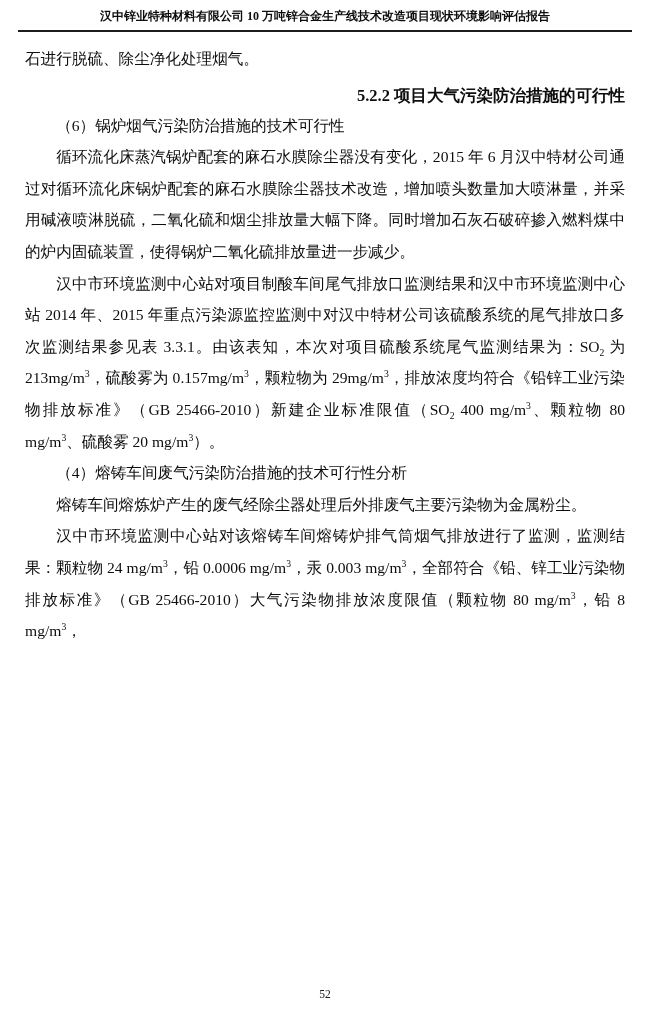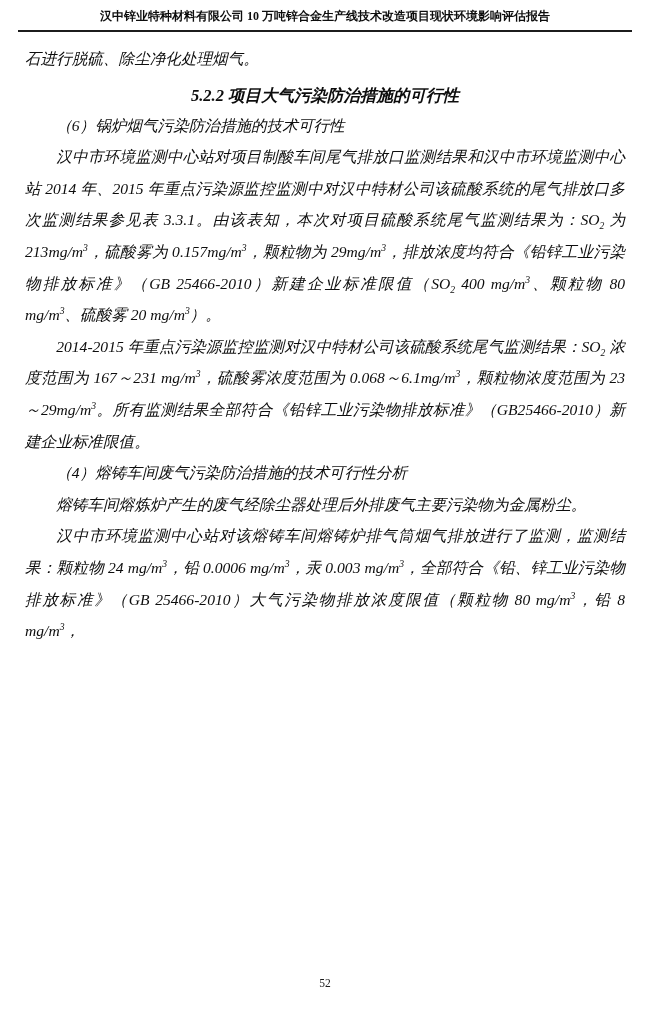--- a/index.html
+++ b/index.html
@@ -23,58 +23,57 @@
     padding-bottom:5px;
     border-bottom:2px solid #1c1c1c;
     white-space:nowrap;
   }
   .content {
     margin-top:11px;
     font-size:15.6px;
     line-height:31.6px;
     text-align:justify;
     text-justify:inter-character;
-    font-style:italic;
   }
   .content p.para { margin:0; padding:0; }
   .content p.indent { text-indent:2em; }
   .content h2.heading {
     font-size:16.5px;
     font-weight:bold;
     line-height:28px;
     margin:7px 0 0 0;
-    text-align:center;
+    text-align:right;
     text-indent:0;
   }
   .content sup, .content sub {
     font-size:0.62em;
     line-height:0;
   }
   .footer {
     position:absolute;
-    left:0; bottom:22px;
+    left:0; bottom:11px;
     width:100%;
     text-align:center;
     font-size:11.5px;
     color:#1a1a1a;
   }
 </style>
 </head>
 <body>
 
 <div class="page">
   <div class="running-header">
     <span>汉中锌业特种材料有限公司 10 万吨锌合金生产线技术改造项目现状环境影响评估报告</span>
   </div>
   <div class="content" id="content">
       <p class="para">石进行脱硫、除尘净化处理烟气。</p>
       <h2 class="heading">5.2.2 项目大气污染防治措施的可行性</h2>
       <p class="para indent">（6）锅炉烟气污染防治措施的技术可行性</p>
+      <p class="para indent">循环流化床蒸汽锅炉配套的麻石水膜除尘器没有变化，2015 年 6 月汉中特材公司通过对循环流化床锅炉配套的麻石水膜除尘器技术改造，增加喷头数量加大喷淋量，并采用碱液喷淋脱硫，二氧化硫和烟尘排放量大幅下降。同时增加石灰石破碎掺入燃料煤中的炉内固硫装置，使得锅炉二氧化硫排放量进一步减少。</p>
       <p class="para indent">汉中市环境监测中心站对项目制酸车间尾气排放口监测结果和汉中市环境监测中心站 2014 年、2015 年重点污染源监控监测中对汉中特材公司该硫酸系统的尾气排放口多次监测结果参见表 3.3.1。由该表知，本次对项目硫酸系统尾气监测结果为：SO<sub>2</sub> 为 213mg/m<sup>3</sup>，硫酸雾为 0.157mg/m<sup>3</sup>，颗粒物为 29mg/m<sup>3</sup>，排放浓度均符合《铅锌工业污染物排放标准》（GB 25466-2010）新建企业标准限值（SO<sub>2</sub> 400 mg/m<sup>3</sup>、颗粒物 80 mg/m<sup>3</sup>、硫酸雾 20 mg/m<sup>3</sup>）。</p>
-      <p class="para indent">2014-2015 年重点污染源监控监测对汉中特材公司该硫酸系统尾气监测结果：SO<sub>2</sub> 浓度范围为 167～231 mg/m<sup>3</sup>，硫酸雾浓度范围为 0.068～6.1mg/m<sup>3</sup>，颗粒物浓度范围为 23～29mg/m<sup>3</sup>。所有监测结果全部符合《铅锌工业污染物排放标准》（GB25466-2010）新建企业标准限值。</p>
       <p class="para indent">（4）熔铸车间废气污染防治措施的技术可行性分析</p>
       <p class="para indent">熔铸车间熔炼炉产生的废气经除尘器处理后外排废气主要污染物为金属粉尘。</p>
       <p class="para indent">汉中市环境监测中心站对该熔铸车间熔铸炉排气筒烟气排放进行了监测，监测结果：颗粒物 24 mg/m<sup>3</sup>，铅 0.0006 mg/m<sup>3</sup>，汞 0.003 mg/m<sup>3</sup>，全部符合《铅、锌工业污染物排放标准》（GB 25466-2010）大气污染物排放浓度限值（颗粒物 80 mg/m<sup>3</sup>，铅 8 mg/m<sup>3</sup>，</p>
     </div>
   <div class="footer">
     <span>52</span>
   </div>
 </div>
 
 </body></html>

